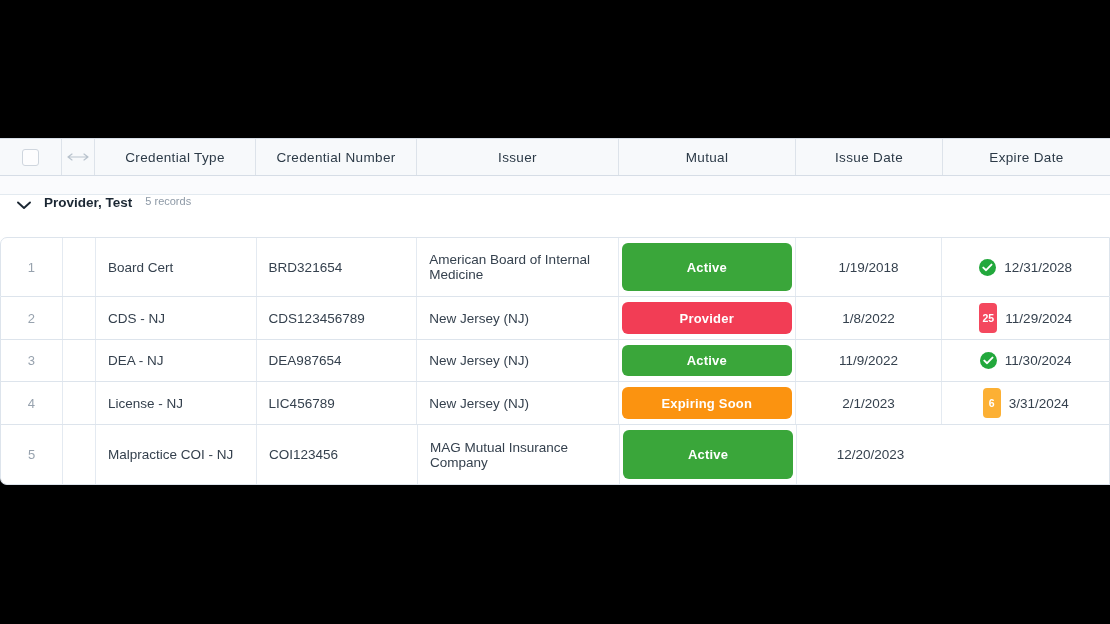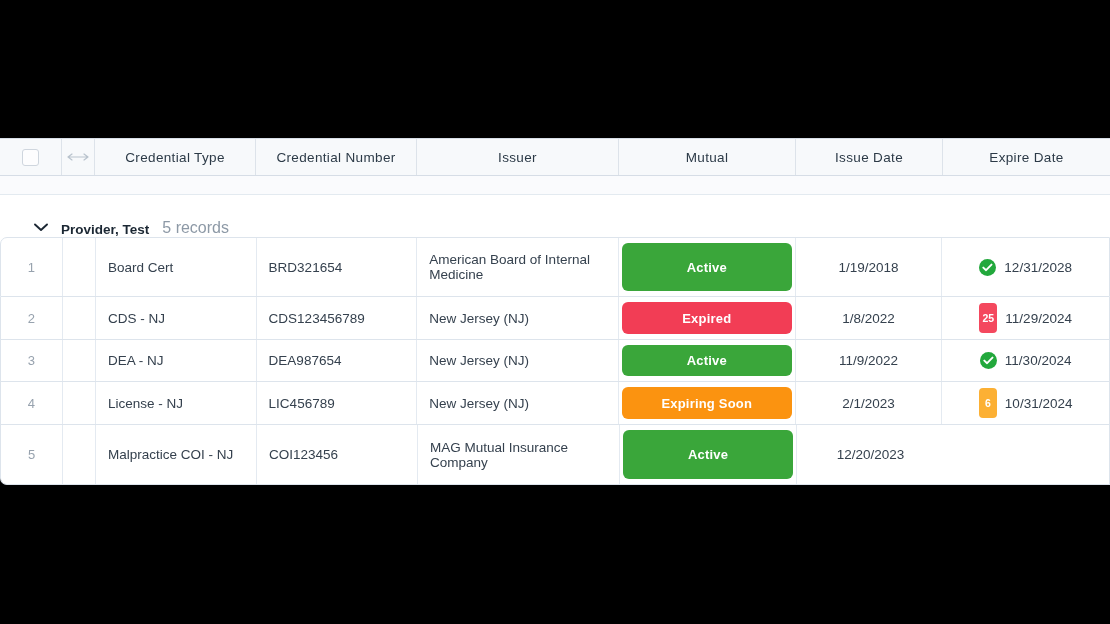--- a/index.html
+++ b/index.html
@@ -61,39 +61,39 @@
   
   .filter-strip {
     height: 19px;
     background: #fafbfd;
     border-bottom: 1px solid #e3eaf0;
   }
 
   
   .group-row {
     display: flex;
-    align-items: flex-end;
+    align-items: flex-start;
     height: 42px;
-    padding-left: 31px;
+    padding-left: 14px;
     background: #ffffff;
   }
   .chevron {
     width: 20px; height: 20px;
     display: flex; align-items: center; justify-content: center;
     color: #1b2733;
     margin-right: 10px;
   }
   .group-title {
     font-size: 13.5px;
     font-weight: bold;
     color: #1b2733;
     margin-right: 13px;
   }
   .group-count {
-    font-size: 16px;
+    font-size: 11px;
     color: #8d99a6;
   }
 
   
   .rows { }
   .row {
     display: flex;
     border: 1px solid #dde4ec;
     border-top: none;
     background: #ffffff;
@@ -217,21 +217,21 @@
           </div>
         </div>
       </div>
       <div class="row">
         <div class="cell num col-check">2</div>
         <div class="cell col-resize"></div>
         <div class="cell col-type">CDS - NJ</div>
         <div class="cell col-number">CDS123456789</div>
         <div class="cell col-issuer">New Jersey (NJ)</div>
         <div class="cell status col-status">
-          <div class="badge" style="background: rgb(242, 61, 85);">Expired</div>
+          <div class="badge" style="background: rgb(242, 61, 85);">Provider</div>
         </div>
         <div class="cell center col-issue">1/8/2022</div>
         <div class="cell center col-expire">
           <div class="expire-inner">
             <span class="ico-count" style="background: rgb(244, 72, 94);">25</span>
             <span>11/29/2024</span>
           </div>
         </div>
       </div>
       <div class="row">
@@ -261,21 +261,21 @@
         <div class="cell col-type">License - NJ</div>
         <div class="cell col-number">LIC456789</div>
         <div class="cell col-issuer">New Jersey (NJ)</div>
         <div class="cell status col-status">
           <div class="badge" style="background: rgb(251, 147, 16);">Expiring Soon</div>
         </div>
         <div class="cell center col-issue">2/1/2023</div>
         <div class="cell center col-expire">
           <div class="expire-inner">
             <span class="ico-count" style="background: rgb(252, 176, 52);">6</span>
-            <span>10/31/2024</span>
+            <span>3/31/2024</span>
           </div>
         </div>
       </div>
       <div class="row tall">
         <div class="cell num col-check">5</div>
         <div class="cell col-resize"></div>
         <div class="cell col-type">Malpractice COI - NJ</div>
         <div class="cell col-number">COI123456</div>
         <div class="cell col-issuer">MAG Mutual Insurance Company</div>
         <div class="cell status col-status">

